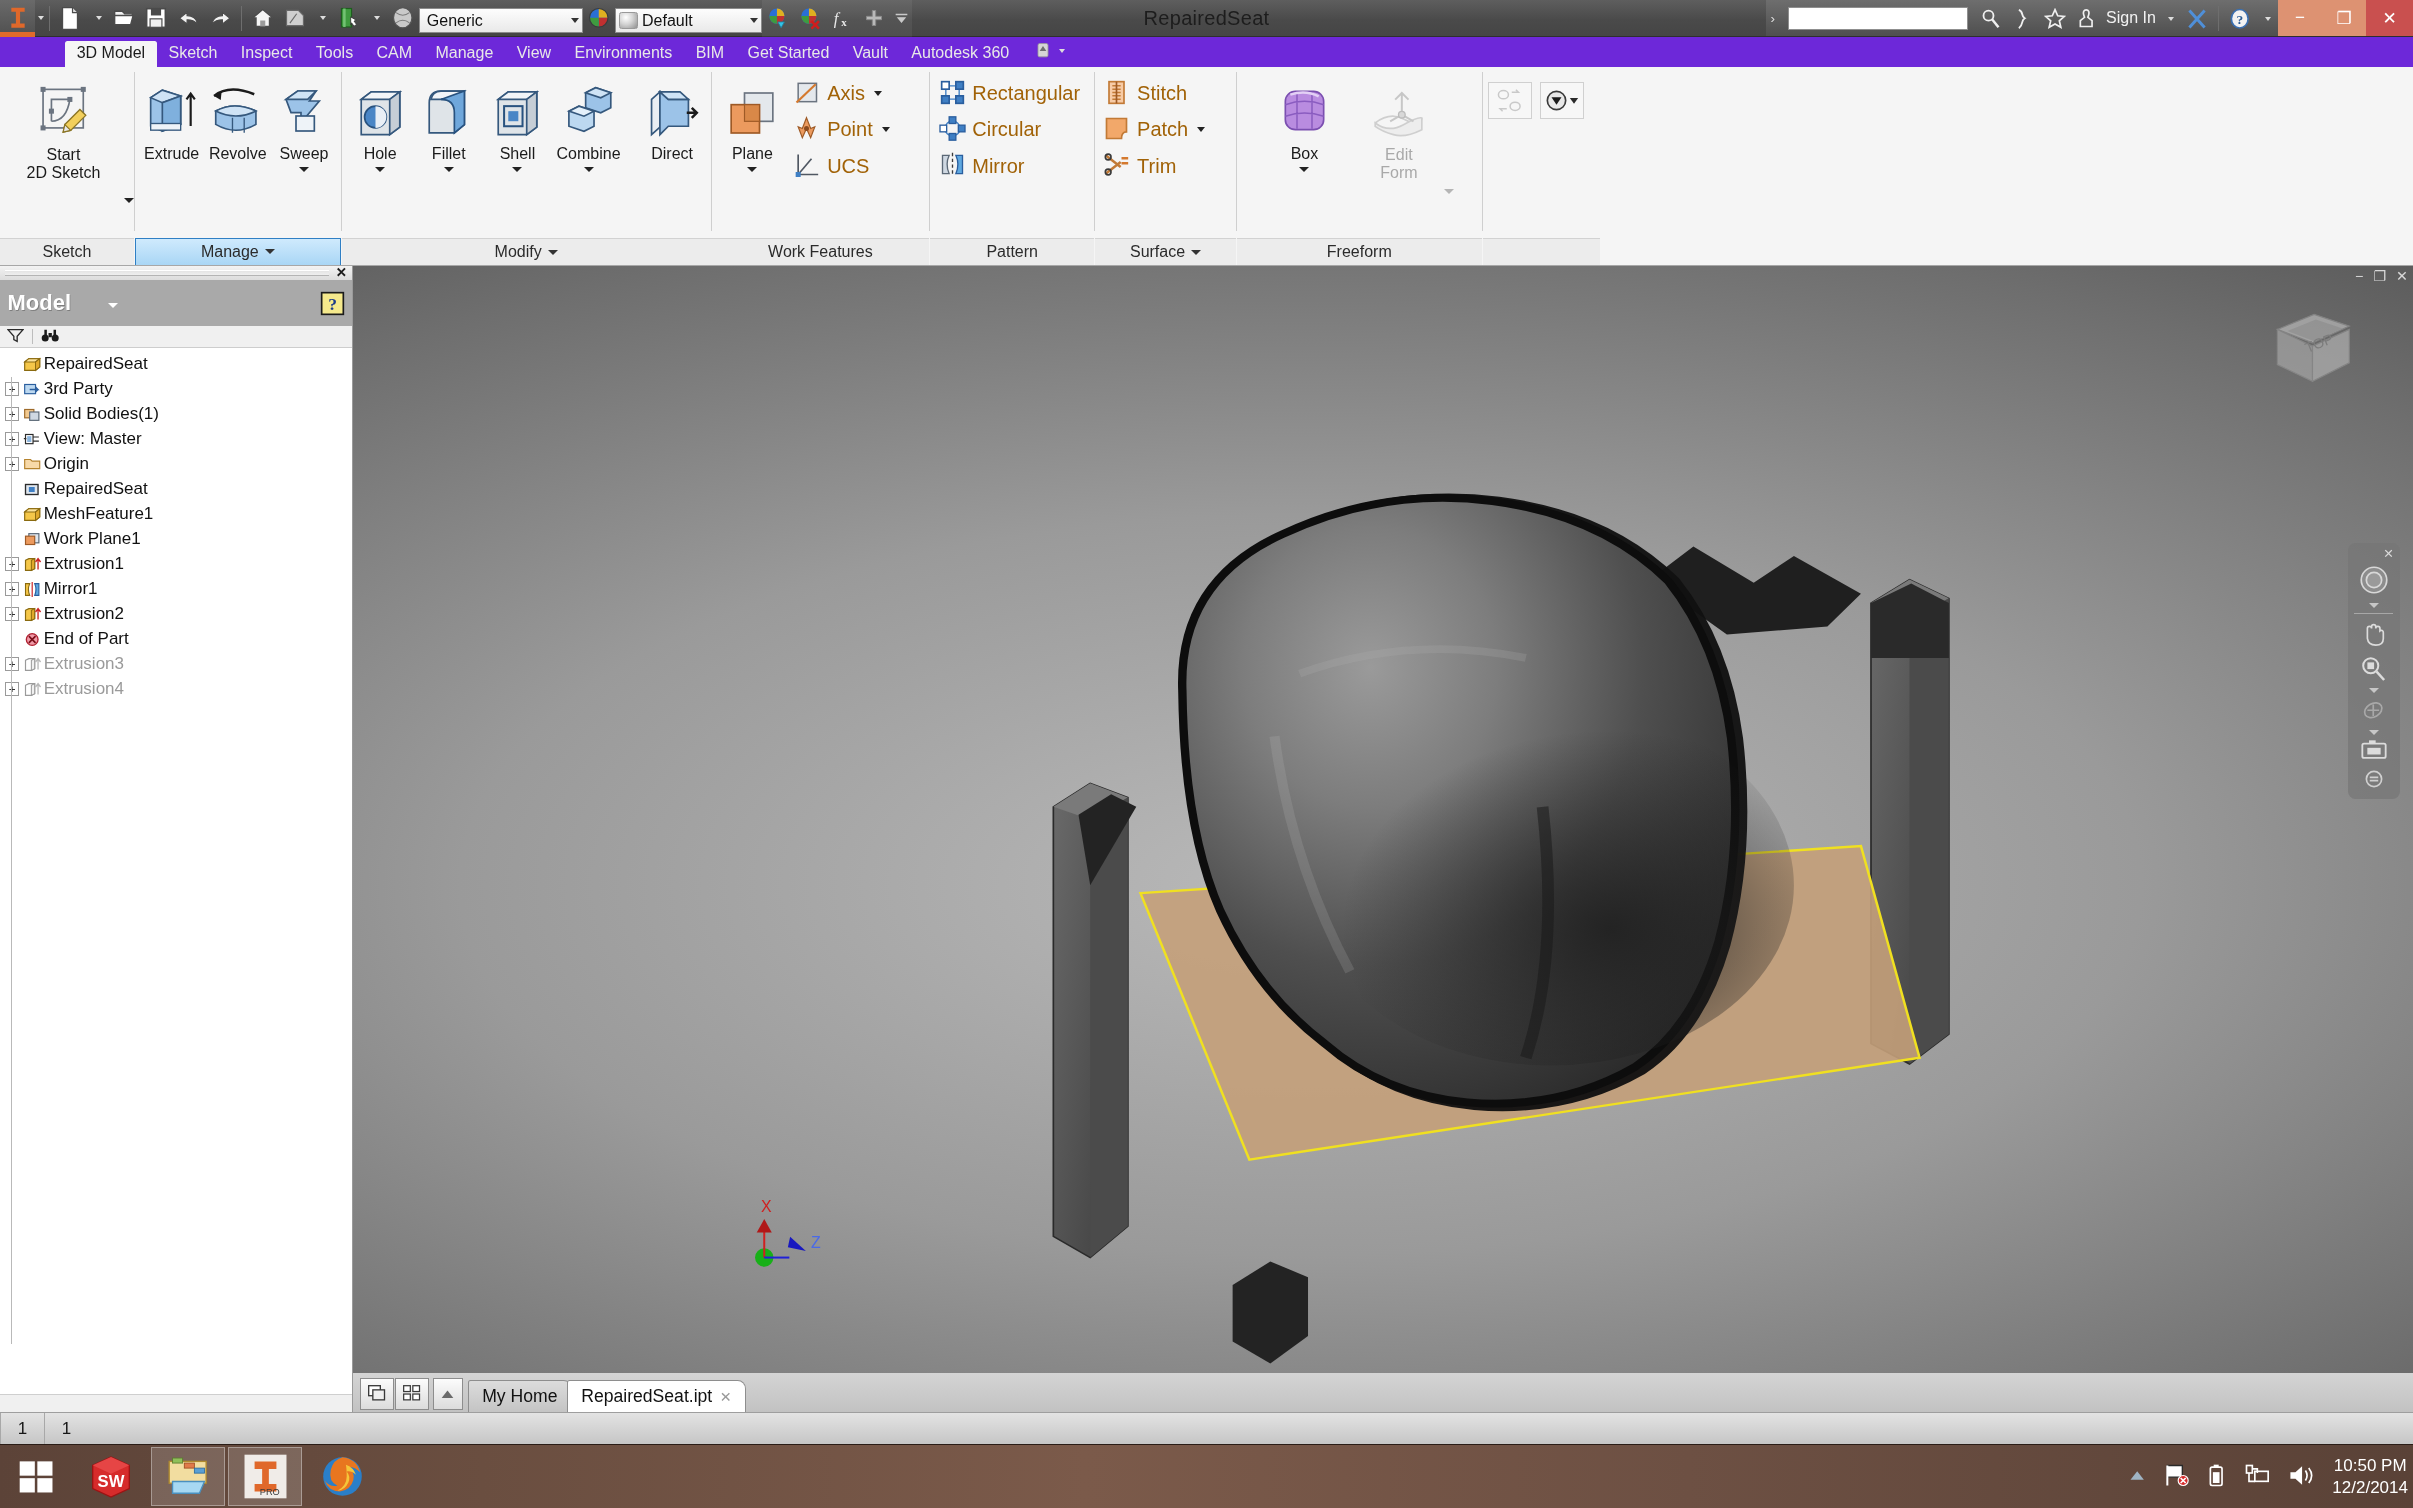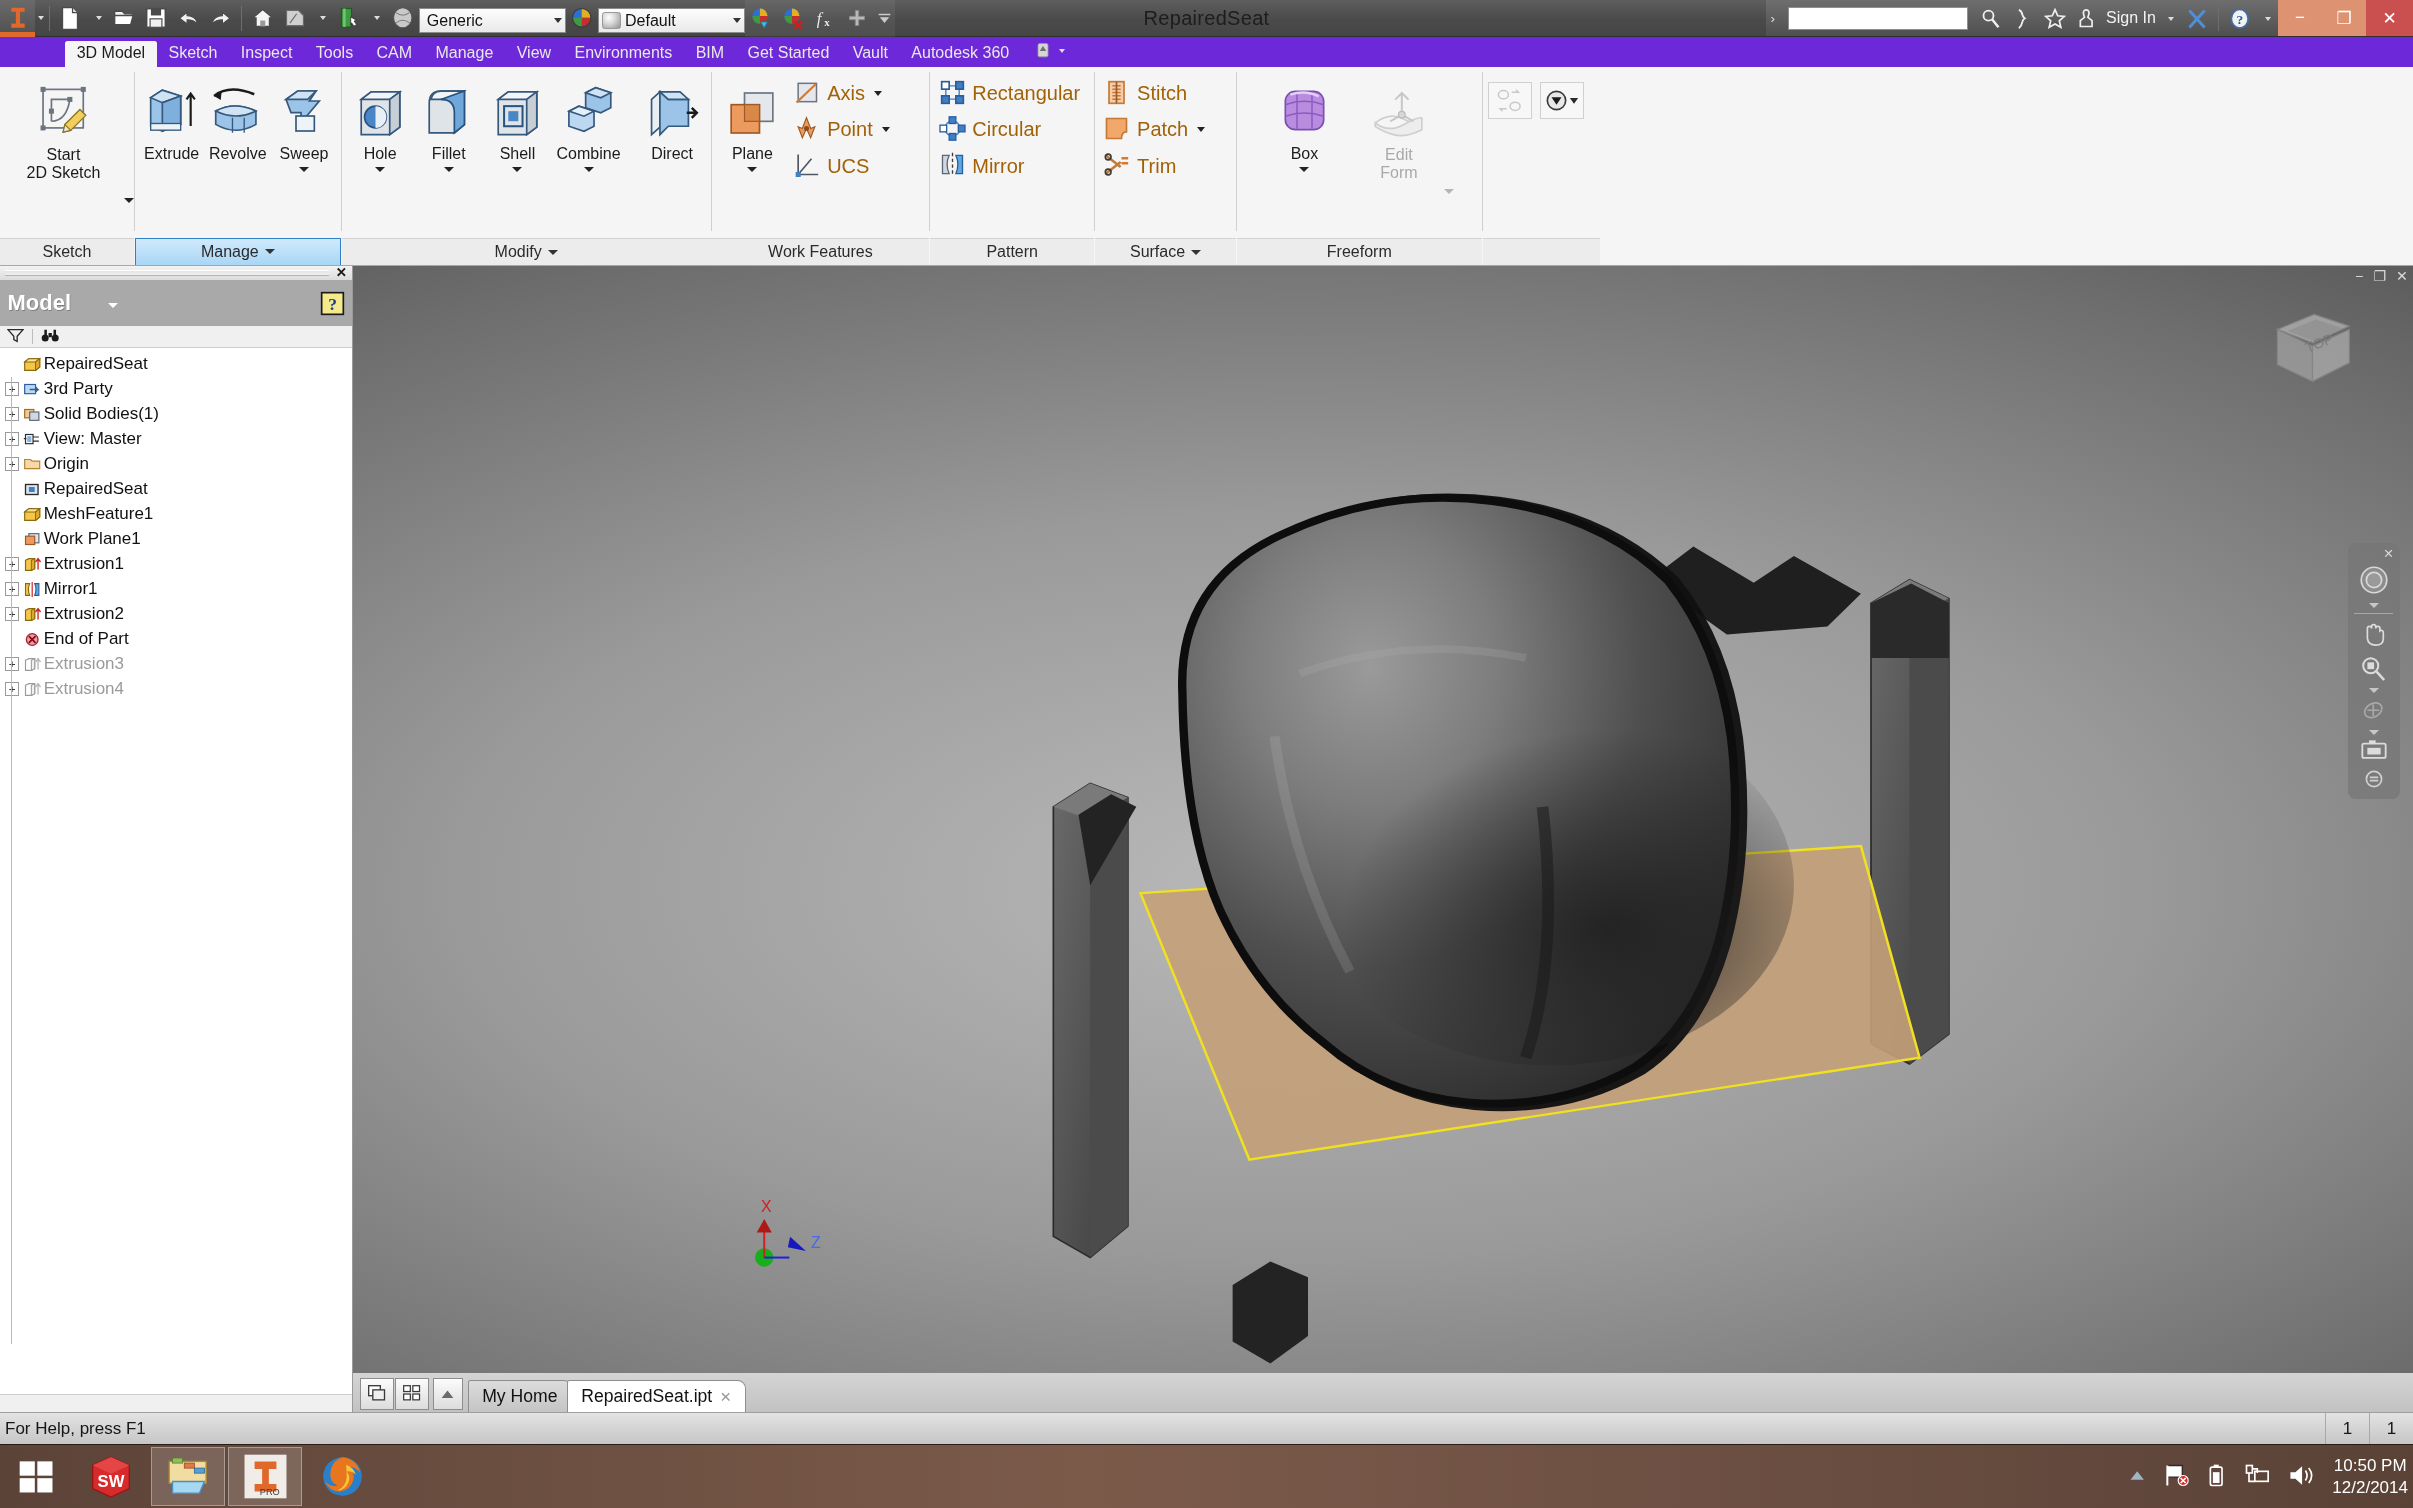--- a/index.html
+++ b/index.html
@@ -34,21 +34,21 @@
   .qat-btn.narrow{ width:22px; }
   .qat-sep{ width:0.8px; height:25px; background:#6e6e6e; margin:5.9px 5px 0 5px; align-self:flex-start; }
 
   .combo{
     height:25px; margin-top:5.9px; background:linear-gradient(#fdfdfd,#e9e9e9);
     border:0.8px solid #8b8b8b; display:flex; align-items:center;
     font-size:16px; color:#111; padding:0 3.4px 0 6.7px; position:relative;
   }
   .combo .cval{ flex:1; white-space:nowrap; overflow:hidden; }
   .combo .cdrop{ width:0;height:0;border-left:4.2px solid transparent;border-right:4.2px solid transparent;border-top:5px solid #333; margin-left:8.4px;}
-  #material-combo{ width:147px; }
+  #material-combo{ width:164px; }
   #appearance-combo{ width:147px; padding-left:3.4px;}
   .sphere-sw{
     width:18.4px;height:17px;border-radius:2.5px;margin-right:4.2px;flex:0 0 18.4px;
     background:radial-gradient(circle at 35% 30%, #fff 0%, #d4d4d4 45%, #8f8f8f 100%);
     border:0.8px solid #999;
   }
   .qat-group{ display:flex; align-items:center; background:rgba(255,255,255,.06); }
 
   .title-center{
     position:absolute; left:0; right:0; top:0; height:37px;
@@ -1174,21 +1174,20 @@
         </div>
         <div class="dtab active">
           <span>RepairedSeat.ipt</span>
           <span class="x">✕</span>
         </div>
       </div>
     </div>
   </div>
 
   <div class="statusbar">
-    <span class="status-text">For Help, press F1</span>
     <span class="status-cell">1</span>
     <span class="status-cell">1</span>
   </div>
 
   <div class="taskbar">
     <div class="tb-start">
       <svg width="39" height="37" viewBox="0 0 46 44">
         <rect x="3" y="4" width="18" height="17" fill="#fff"></rect>
           <rect x="24" y="4" width="18" height="17" fill="#fff"></rect>
         <rect x="3" y="24" width="18" height="17" fill="#fff"></rect>

